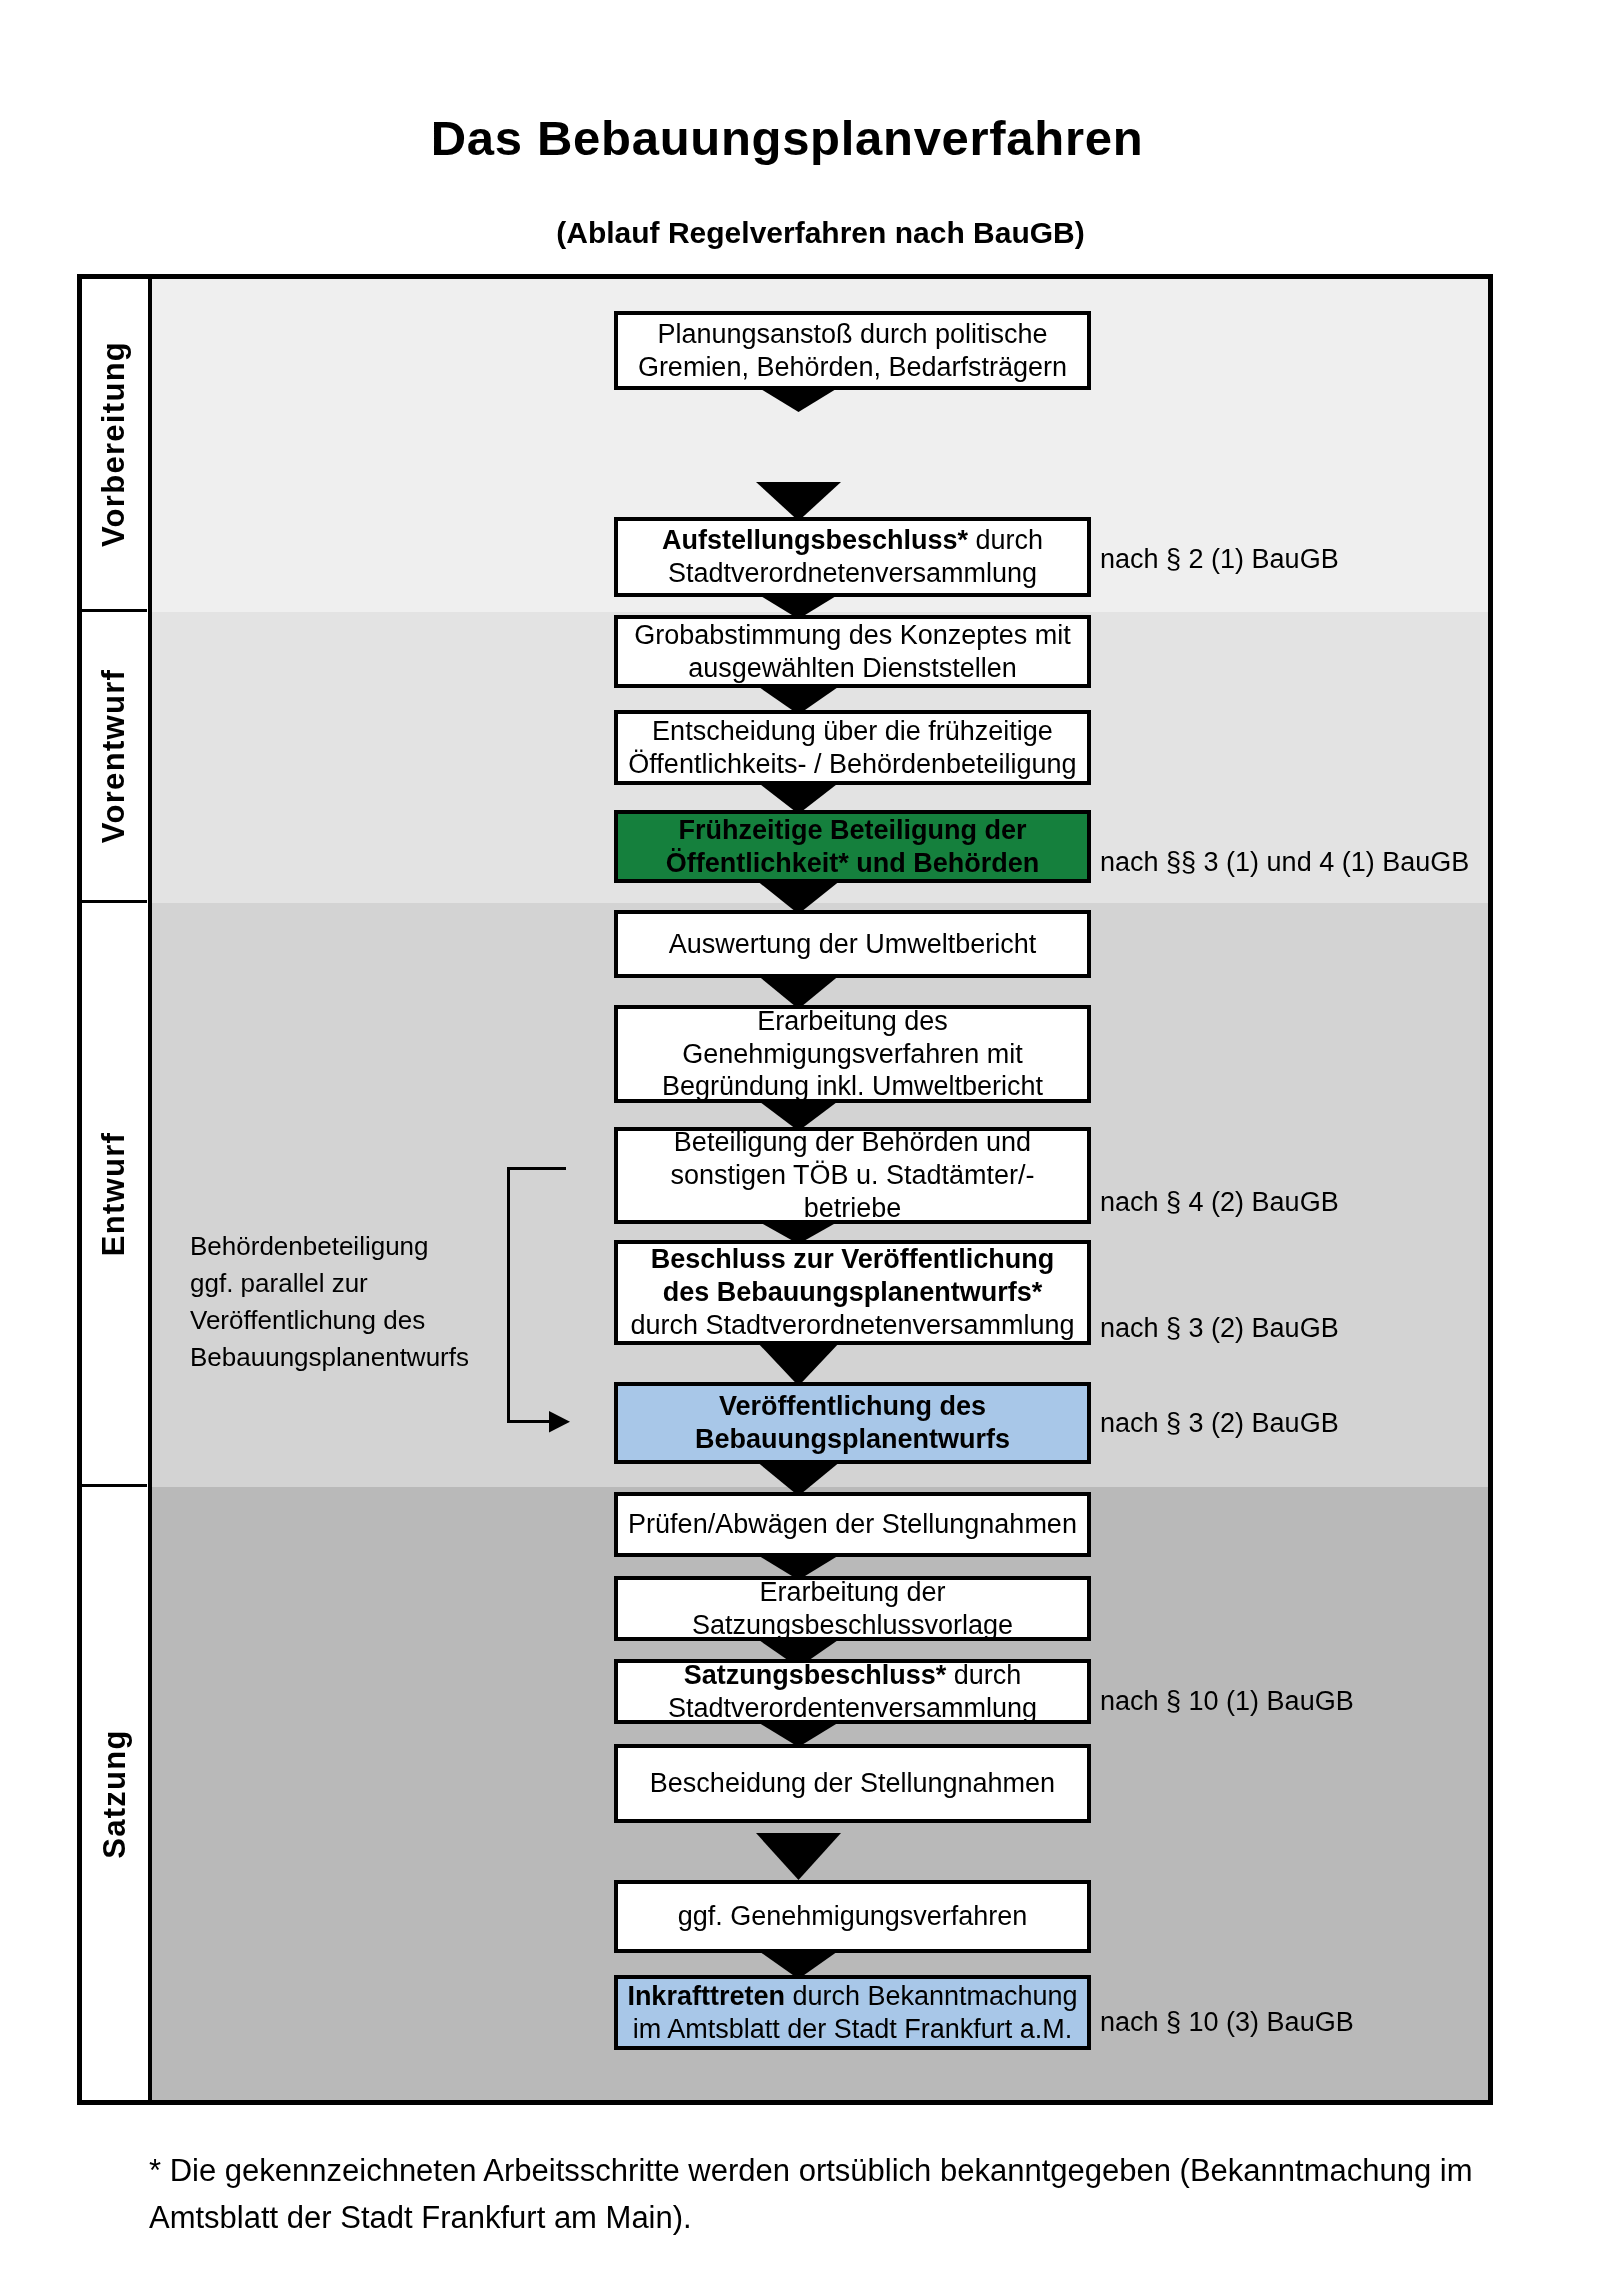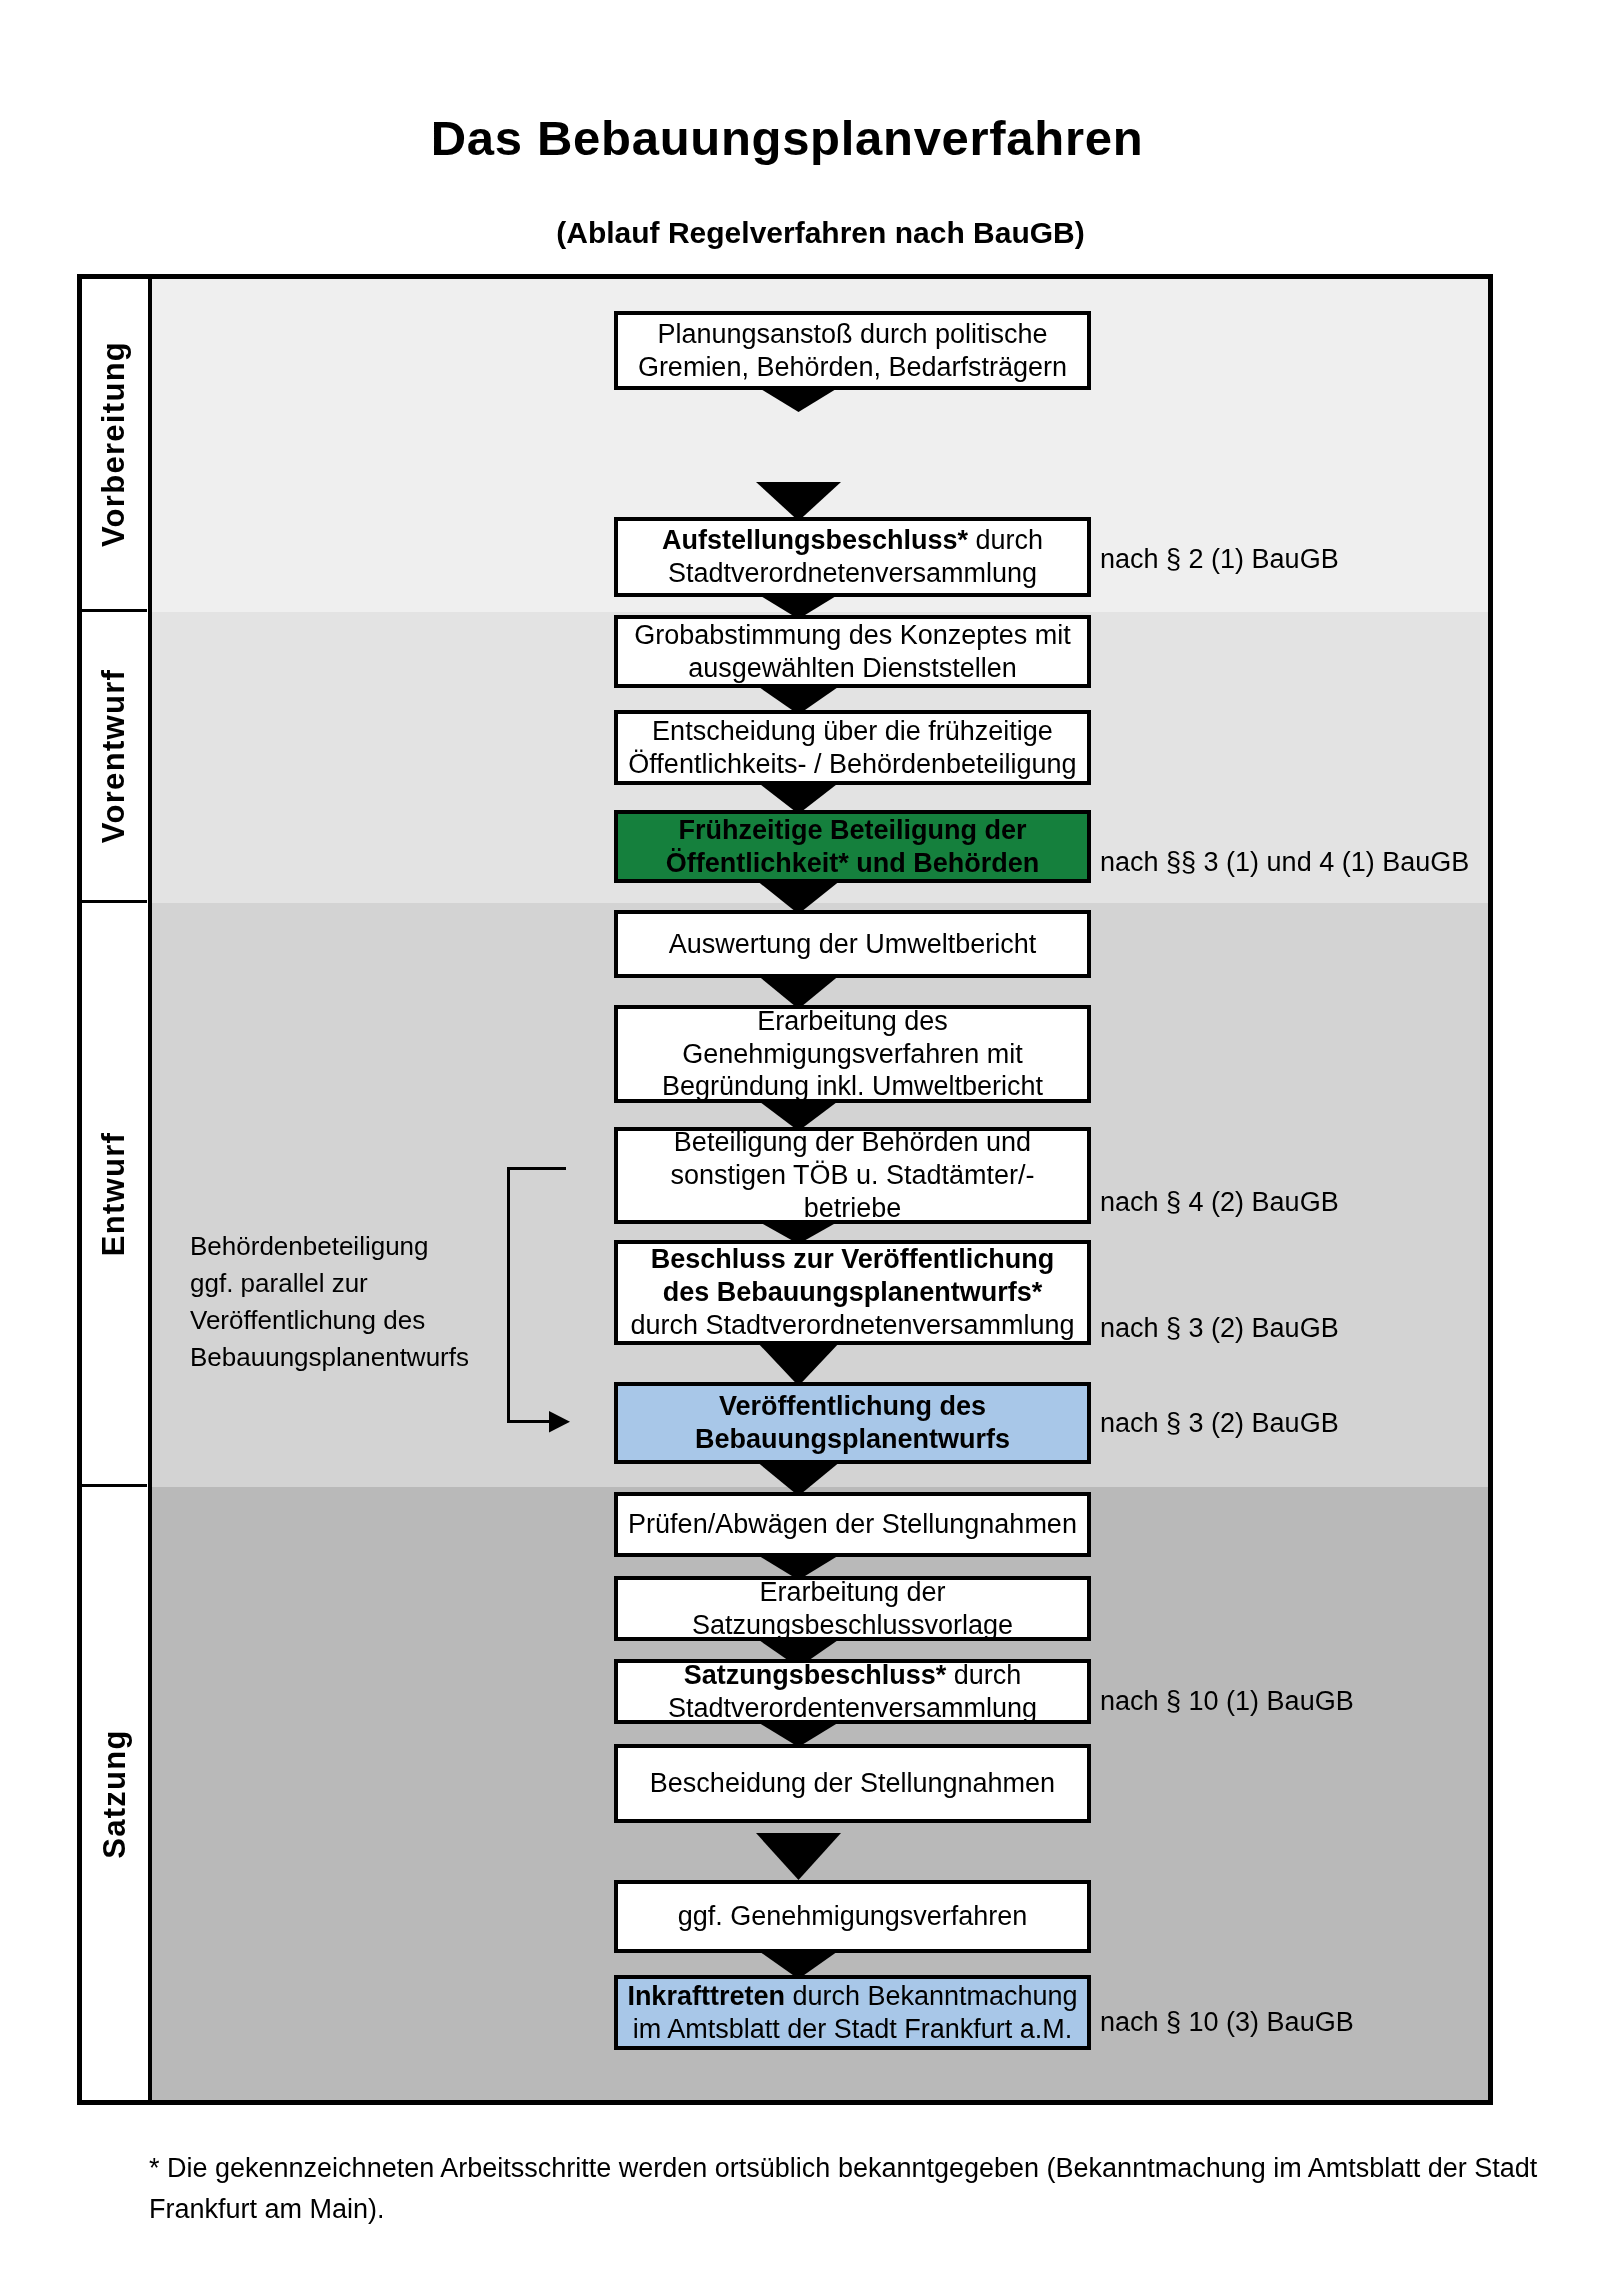--- a/index.html
+++ b/index.html
@@ -37,21 +37,21 @@
 
   
   .side-note{position:absolute;left:190px;top:1228px;width:281px;text-align:left;
              font-size:26px;line-height:1.42;white-space:pre-line;z-index:3;}
   .bracket-v{position:absolute;left:507px;top:1167px;width:3.3px;height:255px;background:#000;z-index:3;}
   .bracket-h-top{position:absolute;left:507px;top:1167px;width:59px;height:3.3px;background:#000;z-index:3;}
   .bracket-h-bot{position:absolute;left:507px;top:1420px;width:45px;height:3.3px;background:#000;z-index:3;}
   .bracket-head{position:absolute;left:549px;top:1411px;width:21px;height:21.6px;background:#000;
                 clip-path:polygon(0 0,0 100%,100% 50%);z-index:3;}
 
-  .footnote{position:absolute;left:149px;top:2148px;width:1414px;font-size:27px;line-height:1.5;z-index:3;}
+  .footnote{position:absolute;left:149px;top:2148px;width:1414px;font-size:31px;line-height:1.5;z-index:3;}
 </style>
 </head>
 <body>
 
 <div class="canvas">
 
   <div class="title">Das Bebauungsplanverfahren</div>
   <div class="subtitle">(Ablauf Regelverfahren nach BauGB)</div>
 
   <div class="section" style="top: 279px; height: 333px; background: rgb(239, 239, 239);"></div>

